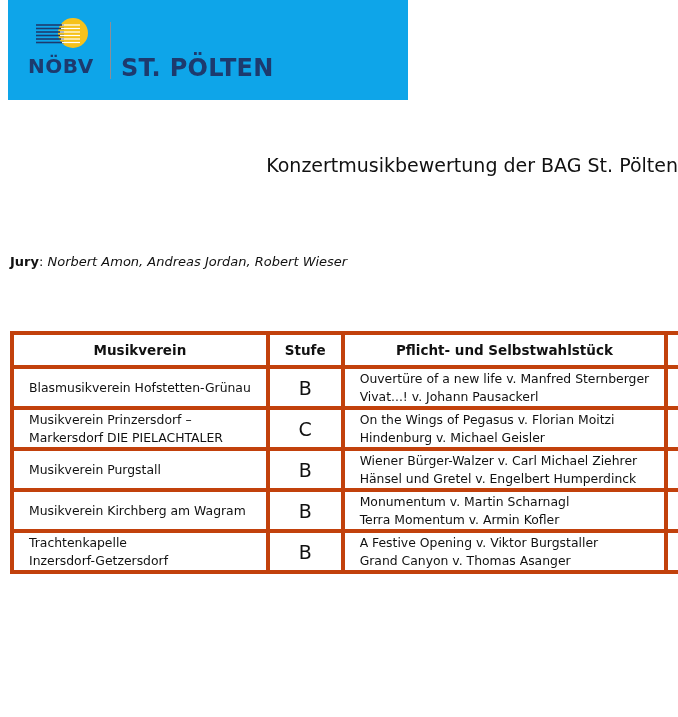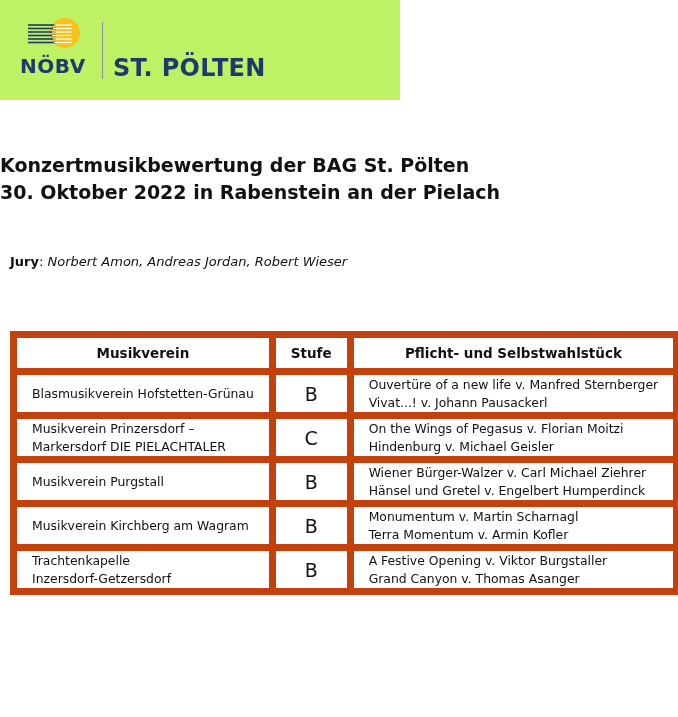--- a/index.html
+++ b/index.html
@@ -1,36 +1,36 @@
 <!DOCTYPE html>
 <html><head>
 <meta charset="utf-8">
 <style>
   html, body { margin: 0; padding: 0; background: #ffffff; }
   body { width: 678px; height: 717px; position: relative; overflow: hidden;
          font-family: "DejaVu Sans", "Liberation Sans", sans-serif; color: #111; }
 
-  .logo { position: absolute; left: 0; top: 0; width: 400px; height: 100px; background: #bef264; }
+  .logo { position: absolute; left: 8px; top: 0; width: 400px; height: 100px; background: #0ea5e9; }
   .logo .mark { position: absolute; left: 26px; top: 17px; width: 56px; height: 32px; }
   .logo .nobv { position: absolute; left: 20px; top: 54px; font-family: "DejaVu Sans", sans-serif;
                 font-weight: bold; font-size: 20px; color: #1d3a6e; letter-spacing: 0.5px; }
   .logo .sep { position: absolute; left: 102px; top: 22px; width: 1px; height: 57px; background: #8a8f99; }
   .logo .city { position: absolute; left: 113px; top: 54px; font-family: "DejaVu Sans", sans-serif;
                 font-weight: bold; font-size: 24px; color: #1d3a6e; letter-spacing: 0.3px; }
 
-  .title { position: absolute; left: 0; top: 152px; width: 678px; text-align: left;
-           font-family: "DejaVu Sans", sans-serif; font-weight: bold; font-size: 19px; line-height: 27px; color: #111; }
+  .title { position: absolute; left: 0; top: 152px; width: 678px; text-align: right;
+           font-family: "DejaVu Sans", sans-serif; font-weight: normal; font-size: 19px; line-height: 27px; color: #111; }
 
   .jury { position: absolute; left: 10px; top: 254px; font-family: "DejaVu Sans", sans-serif; font-size: 13px; color: #111; }
   .jury .lbl { font-weight: bold; }
   .jury .names { font-style: italic; }
 
   table.results { position: absolute; left: 10px; top: 331px; border-collapse: collapse; width: 662px;
                   font-family: "DejaVu Sans", sans-serif; }
-  table.results th, table.results td { border: 7px solid #c2410c; padding: 0 15px; vertical-align: middle; }
+  table.results th, table.results td { border: 4px solid #c2410c; padding: 0 15px; vertical-align: middle; }
   table.results th { height: 30px; font-weight: bold; font-size: 13.5px; text-align: center; }
   table.results td { height: 37px; font-size: 12.4px; line-height: 18px; }
   .c-verein { width: 226px; }
   .c-stufe { width: 44px; text-align: center; font-size: 19px !important; margin-top: 28px; }
   .c-stueck { width: 296px; }
   .c-punkte { width: 52px; text-align: left; font-size: 19px !important; }
   .line { display: block; white-space: nowrap; }
 </style>
 </head>
 <body>
@@ -55,21 +55,20 @@
       <line x1="28" y1="25.5" x2="46" y2="25.5"></line>
     </g>
   </svg>
   <span class="nobv">NÖBV</span>
   <span class="sep"></span>
   <span class="city">ST. PÖLTEN</span>
 </div>
 
 <div class="title">
   <div>Konzertmusikbewertung der BAG St. Pölten</div>
-  <div>30. Oktober 2022 in Rabenstein an der Pielach</div>
 </div>
 
 <div class="jury">
   <span class="lbl">Jury</span><span>: </span><span class="names">Norbert Amon, Andreas Jordan, Robert Wieser</span>
 </div>
 
 <table class="results">
   <thead>
     <tr>
       <th class="c-verein">Musikverein</th>

